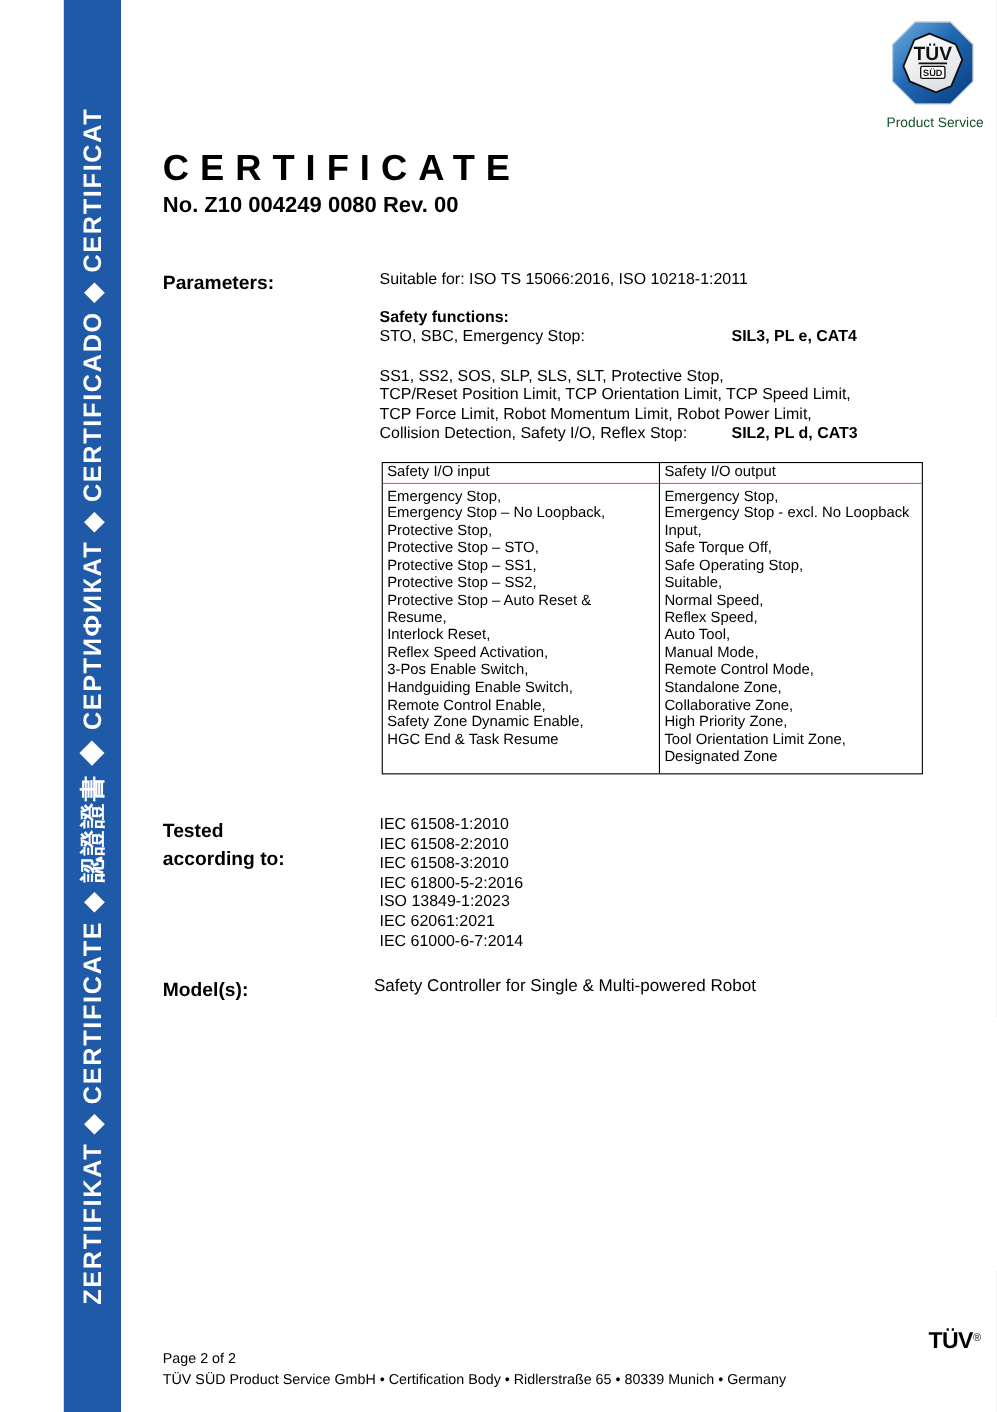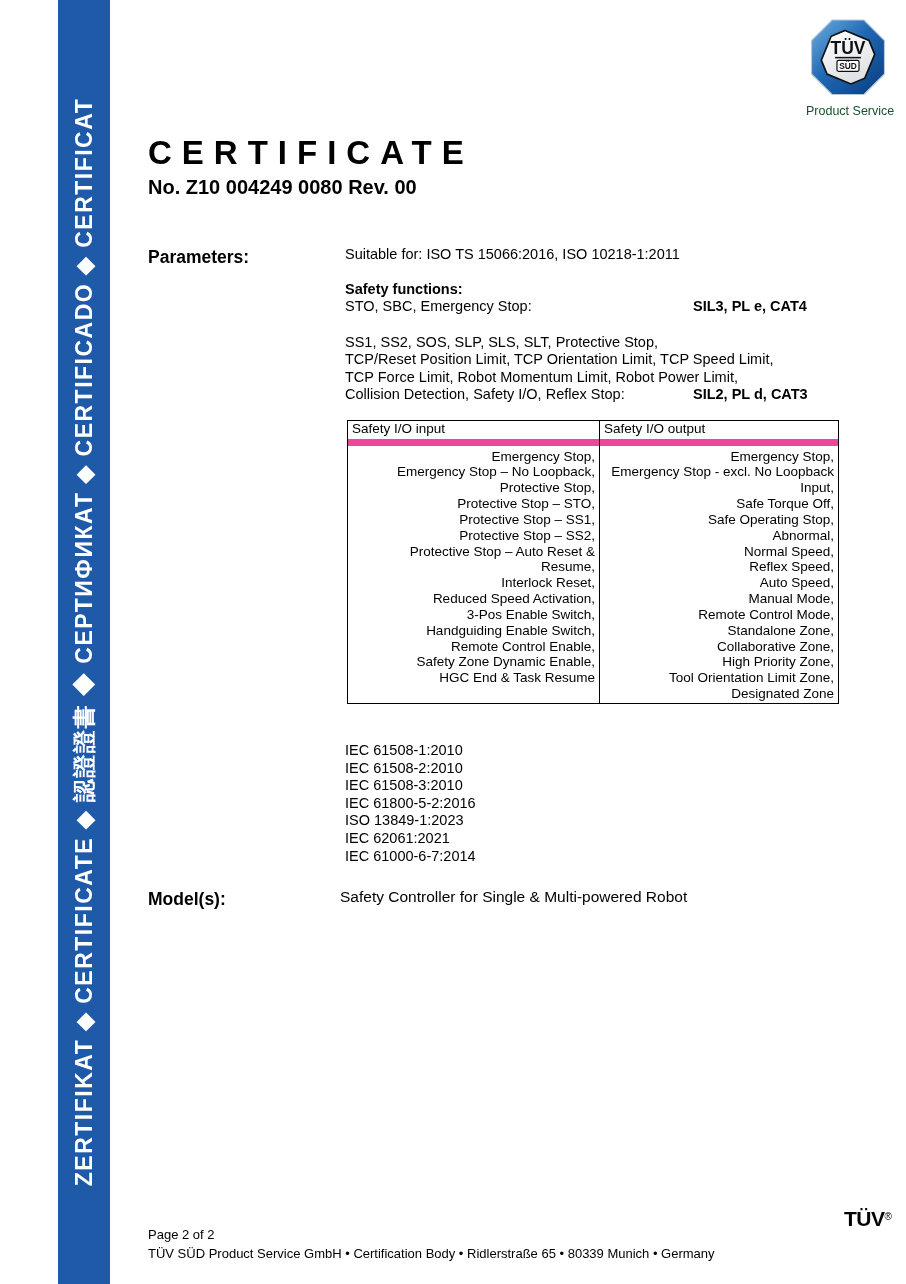--- a/index.html
+++ b/index.html
@@ -22,32 +22,32 @@
   .logo { position:absolute; left:806px; top:18px; width:84px; text-align:center; }
   .logo svg { display:block; margin:0 auto; }
   .logo-caption { margin-top:6px; font-size:12.5px; color:#14532d; white-space:nowrap; }
   
   .title { position:absolute; left:148px; top:136px; font-size:33px; font-weight:bold; letter-spacing:10px; line-height:1; }
   .cert-no { position:absolute; left:148px; top:176px; font-size:20px; font-weight:bold; }
   
   .lbl { position:absolute; left:148px; font-size:17.5px; font-weight:bold; line-height:24.5px; white-space:pre-line; }
   .body-txt { position:absolute; left:345px; font-size:14.5px; line-height:17.3px; }
   .bold { font-weight:bold; }
-  .rating { position:absolute; left:348px; font-weight:bold; white-space:nowrap; }
+  .rating { position:absolute; left:320px; font-weight:bold; white-space:nowrap; }
   .rel { position:relative; }
   
   .io-table {
     position:absolute; left:347px; top:420px; width:492px; height:284px;
     border:1px solid #000; display:flex; font-size:13.5px;
   }
   .io-col { display:flex; flex-direction:column; }
   .io-col.left  { width:252px; border-right:1px solid #000; }
   .io-col.right { flex:1; }
-  .io-head { border-bottom:7px solid #ec4899; padding:1px 4px 2px; line-height:14.5px; }
-  .io-body { padding:3px 4px 8px; line-height:15.85px;text-align:right; }
+  .io-head { border-bottom:1px solid #ec4899; padding:1px 4px 2px; line-height:14.5px; }
+  .io-body { padding:3px 4px 8px; line-height:15.85px; }
   
   .std-list { position:absolute; left:345px; top:742px; font-size:14.5px; line-height:17.6px; }
   
   .model-value { position:absolute; left:340px; top:888px; font-size:15.5px; font-weight:normal; }
   
   .footer-page { position:absolute; left:148px; top:1227px; font-size:13px; }
   .footer-company { position:absolute; left:148px; top:1246px; font-size:13px; }
   .footer-tuv { position:absolute; left:844px; top:1207px; font-size:21px; font-weight:bold; letter-spacing:-0.5px; }
   .footer-tuv sup { font-size:10px; font-weight:normal; vertical-align:6px; letter-spacing:0; }
 </style>
@@ -115,51 +115,53 @@
       <div class="io-head">Safety I/O input</div>
       <div class="io-body">
           <div>Emergency Stop,</div>
           <div>Emergency Stop – No Loopback,</div>
           <div>Protective Stop,</div>
           <div>Protective Stop – STO,</div>
           <div>Protective Stop – SS1,</div>
           <div>Protective Stop – SS2,</div>
           <div>Protective Stop – Auto Reset &amp; Resume,</div>
           <div>Interlock Reset,</div>
-          <div>Reduced Speed Activation,</div>
+          <div>Reflex Speed Activation,</div>
           <div>3-Pos Enable Switch,</div>
           <div>Handguiding Enable Switch,</div>
           <div>Remote Control Enable,</div>
           <div>Safety Zone Dynamic Enable,</div>
           <div>HGC End &amp; Task Resume</div>
         </div>
     </div>
     <div class="io-col right">
       <div class="io-head">Safety I/O output</div>
       <div class="io-body">
           <div>Emergency Stop,</div>
           <div>Emergency Stop - excl. No Loopback</div>
           <div>Input,</div>
           <div>Safe Torque Off,</div>
           <div>Safe Operating Stop,</div>
-          <div>Abnormal,</div>
+          <div>Suitable,</div>
           <div>Normal Speed,</div>
           <div>Reflex Speed,</div>
-          <div>Auto Speed,</div>
+          <div>Auto Tool,</div>
           <div>Manual Mode,</div>
           <div>Remote Control Mode,</div>
           <div>Standalone Zone,</div>
           <div>Collaborative Zone,</div>
           <div>High Priority Zone,</div>
           <div>Tool Orientation Limit Zone,</div>
           <div>Designated Zone</div>
         </div>
     </div>
   </div>
 
+  <div class="lbl" style="top:743px;">Tested
+according to:</div>
   <div class="std-list">
       <div>IEC 61508-1:2010</div>
       <div>IEC 61508-2:2010</div>
       <div>IEC 61508-3:2010</div>
       <div>IEC 61800-5-2:2016</div>
       <div>ISO 13849-1:2023</div>
       <div>IEC 62061:2021</div>
       <div>IEC 61000-6-7:2014</div>
     </div>
 

